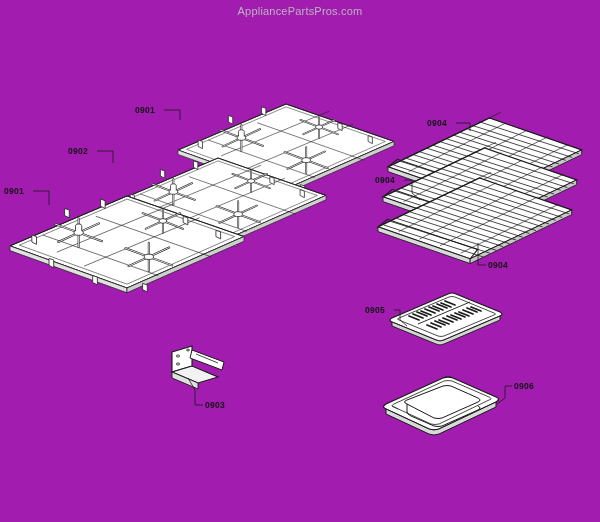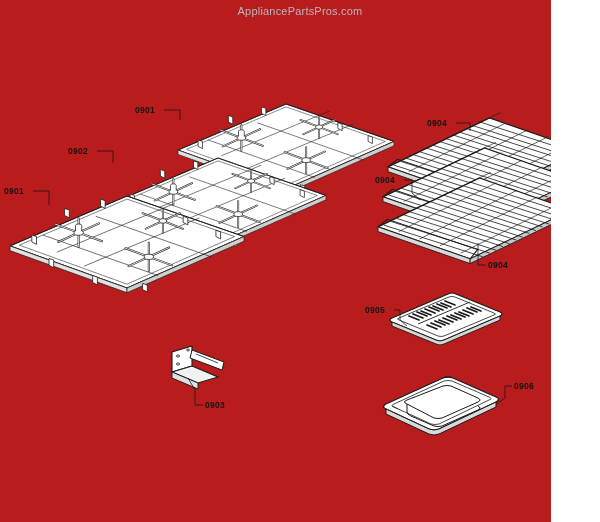--- a/index.html
+++ b/index.html
@@ -6,23 +6,23 @@
   html, body {
     margin: 0;
     padding: 0;
     background: #ffffff;
   }
   body {
     font-family: "Liberation Sans", sans-serif;
   }
   #page {
     position: relative;
-    width: 551px;
+    width: 600px;
     height: 522px;
-    background: #b91c1c;
+    background: #a21caf;
     overflow: hidden;
   }
   #watermark {
     position: absolute;
     top: 5px;
     left: 0;
     width: 600px;
     text-align: center;
     font-family: "Liberation Sans", sans-serif;
     font-size: 11px;

